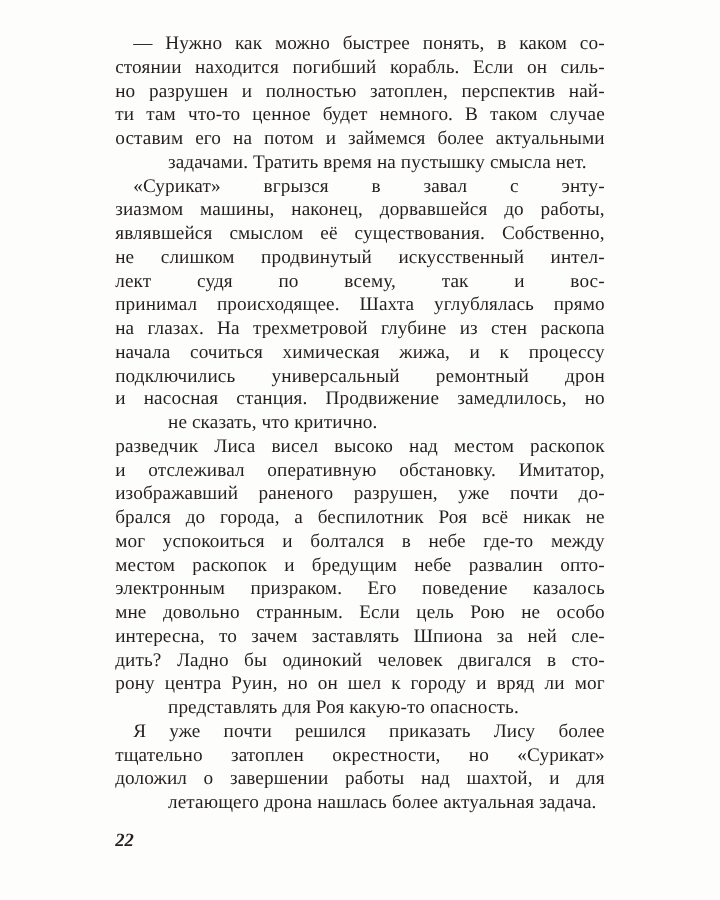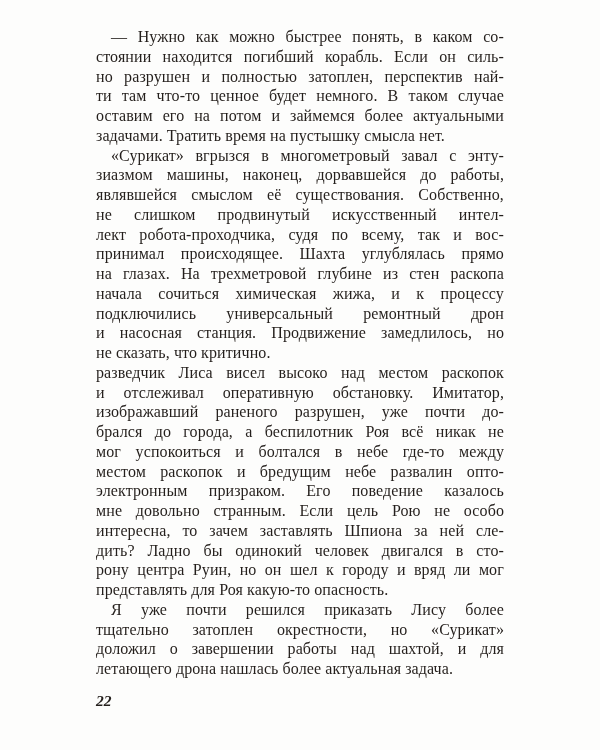--- a/index.html
+++ b/index.html
@@ -31,20 +31,21 @@
   
   .line {
     display: flex;
     justify-content: space-between;
     white-space: pre;
   }
   
   .line.last {
     display: block;
     white-space: pre;
+    margin-left: 44px;
   }
   
   .line.first {
     padding-left: 15px;
   }
   .line span {
     flex: 0 0 auto;
   }
   .page-number {
     margin-top: 12px;
@@ -59,25 +60,25 @@
 
 <div class="book-page">
   <div class="text-column" style="color: rgb(36, 31, 28);">
 
     <div class="line first"><span>—</span><span>Нужно</span><span>как</span><span>можно</span><span>быстрее</span><span>понять,</span><span>в</span><span>каком</span><span>со-</span></div>
       <div class="line"><span>стоянии</span><span>находится</span><span>погибший</span><span>корабль.</span><span>Если</span><span>он</span><span>силь-</span></div>
       <div class="line"><span>но</span><span>разрушен</span><span>и</span><span>полностью</span><span>затоплен,</span><span>перспектив</span><span>най-</span></div>
       <div class="line"><span>ти</span><span>там</span><span>что-то</span><span>ценное</span><span>будет</span><span>немного.</span><span>В</span><span>таком</span><span>случае</span></div>
       <div class="line"><span>оставим</span><span>его</span><span>на</span><span>потом</span><span>и</span><span>займемся</span><span>более</span><span>актуальными</span></div>
       <div class="line last">задачами. Тратить время на пустышку смысла нет.</div>
-      <div class="line first"><span>«Сурикат»</span><span>вгрызся</span><span>в</span><span>многометровый</span><span>завал</span><span>с</span><span>энту-</span></div>
+      <div class="line first"><span>«Сурикат»</span><span>вгрызся</span><span>в</span><span>завал</span><span>с</span><span>энту-</span></div>
       <div class="line"><span>зиазмом</span><span>машины,</span><span>наконец,</span><span>дорвавшейся</span><span>до</span><span>работы,</span></div>
       <div class="line"><span>являвшейся</span><span>смыслом</span><span>её</span><span>существования.</span><span>Собственно,</span></div>
       <div class="line"><span>не</span><span>слишком</span><span>продвинутый</span><span>искусственный</span><span>интел-</span></div>
-      <div class="line"><span>лект</span><span>робота-проходчика,</span><span>судя</span><span>по</span><span>всему,</span><span>так</span><span>и</span><span>вос-</span></div>
+      <div class="line"><span>лект</span><span>судя</span><span>по</span><span>всему,</span><span>так</span><span>и</span><span>вос-</span></div>
       <div class="line"><span>принимал</span><span>происходящее.</span><span>Шахта</span><span>углублялась</span><span>прямо</span></div>
       <div class="line"><span>на</span><span>глазах.</span><span>На</span><span>трехметровой</span><span>глубине</span><span>из</span><span>стен</span><span>раскопа</span></div>
       <div class="line"><span>начала</span><span>сочиться</span><span>химическая</span><span>жижа,</span><span>и</span><span>к</span><span>процессу</span></div>
       <div class="line"><span>подключились</span><span>универсальный</span><span>ремонтный</span><span>дрон</span></div>
       <div class="line"><span>и</span><span>насосная</span><span>станция.</span><span>Продвижение</span><span>замедлилось,</span><span>но</span></div>
       <div class="line last">не сказать, что критично.</div>
       <div class="line"><span>разведчик</span><span>Лиса</span><span>висел</span><span>высоко</span><span>над</span><span>местом</span><span>раскопок</span></div>
       <div class="line"><span>и</span><span>отслеживал</span><span>оперативную</span><span>обстановку.</span><span>Имитатор,</span></div>
       <div class="line"><span>изображавший</span><span>раненого</span><span>разрушен,</span><span>уже</span><span>почти</span><span>до-</span></div>
       <div class="line"><span>брался</span><span>до</span><span>города,</span><span>а</span><span>беспилотник</span><span>Роя</span><span>всё</span><span>никак</span><span>не</span></div>

